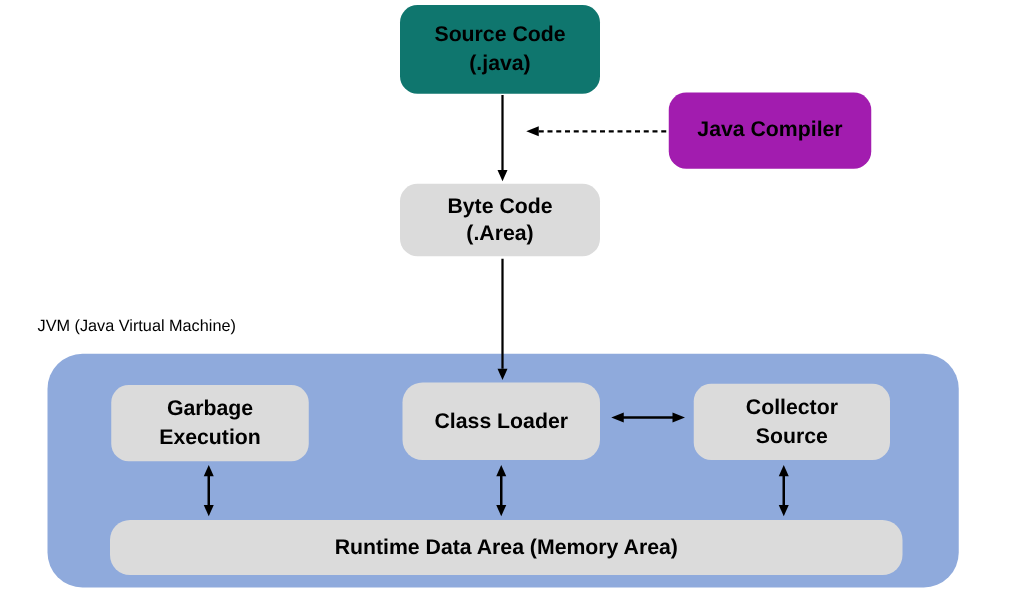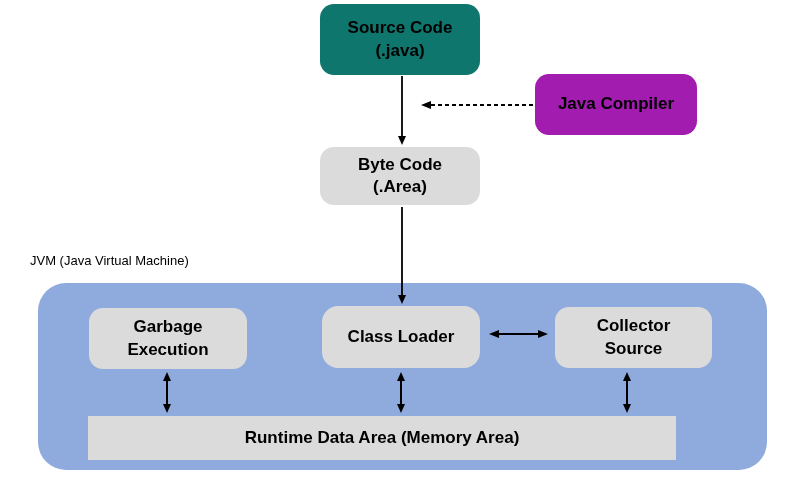--- a/index.html
+++ b/index.html
@@ -33,21 +33,21 @@
     font-size:13px;
     font-weight:normal;
     white-space:nowrap;
   }
   .node-source{left:320px;top:4px;width:160px;height:71px;}
   .node-compiler{left:535px;top:74px;width:162px;height:61px;}
   .node-bytecode{left:320px;top:147px;width:160px;height:58px;}
   .node-gc{left:89px;top:308px;width:158px;height:61px;}
   .node-cl{left:322px;top:306px;width:158px;height:62px;border-radius:16px;}
   .node-ee{left:555px;top:307px;width:157px;height:61px;}
-  .node-rda{left:88px;top:416px;width:588px;height:44px;border-radius:0;}
+  .node-rda{left:88px;top:416px;width:634px;height:44px;border-radius:16px;}
   .arrows{
     position:absolute;left:0;top:0;
     pointer-events:none;
   }
 </style>
 </head>
 <body>
 
 <div class="canvas">
 

